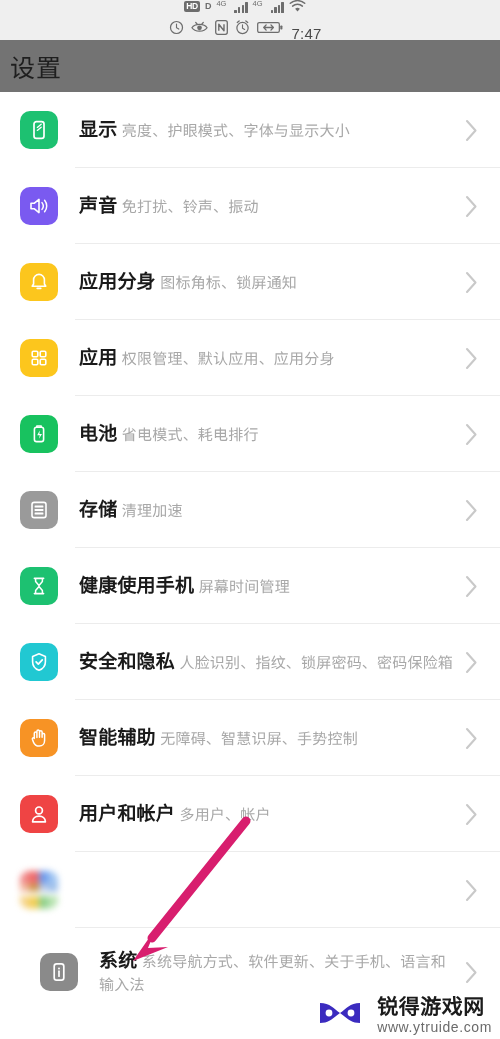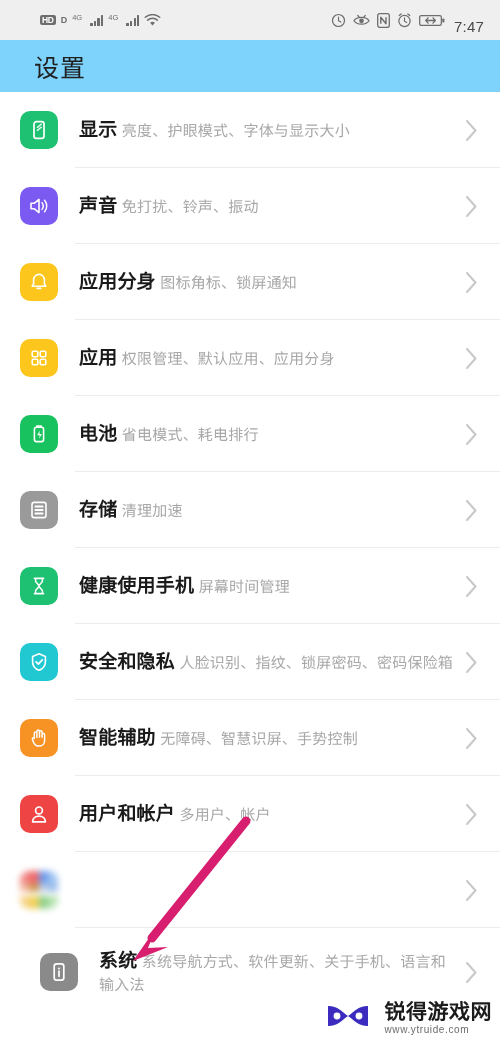--- a/index.html
+++ b/index.html
@@ -20,22 +20,23 @@
     background: #ffffff;
   }
 
   
   .statusbar {
     height: 40px;
     background: #efefef;
     display: flex;
     align-items: center;
     justify-content: space-between;
-    padding: 0 16px 0 40px;
+    padding: 0 16px 0 6px;
     box-sizing: border-box;
+    flex-direction: column;
   }
   .sb-left, .sb-right {
     display: flex;
     align-items: center;
     gap: 5px;
   }
   .sb-right { gap: 7px; }
   .sb-icon {
     display: inline-flex;
     align-items: center;
@@ -81,24 +82,24 @@
     font-size: 15px;
     color: #4a4a4a;
     margin-left: 2px;
     letter-spacing: 0.2px;
     margin-top: 12px;
   }
 
   
   .title-bar {
     height: 52px;
-    background: #7dd3fc;
-    display: flex;
-    align-items: center;
-    padding-left: 34px;
+    background: #737373;
+    display: flex;
+    align-items: center;
+    padding-left: 10px;
     box-sizing: border-box;
   }
   .page-title {
     font-size: 25px;
     color: #1f1f1f;
     font-weight: 500;
     letter-spacing: 1px;
   }
 
   
@@ -219,21 +220,21 @@
   }
   .wm-text { display: flex; flex-direction: column; align-items: flex-start; }
   .wm-name {
     font-size: 21px;
     font-weight: bold;
     color: #1b1b1b;
     letter-spacing: 0.5px;
     line-height: 1.05;
   }
   .wm-url {
-    font-size: 10px;
+    font-size: 14px;
     color: #6b6b6b;
     letter-spacing: 0.6px;
     margin-top: 1px;
   }
 </style>
 </head>
 <body>
 
 <div class="phone">
 

